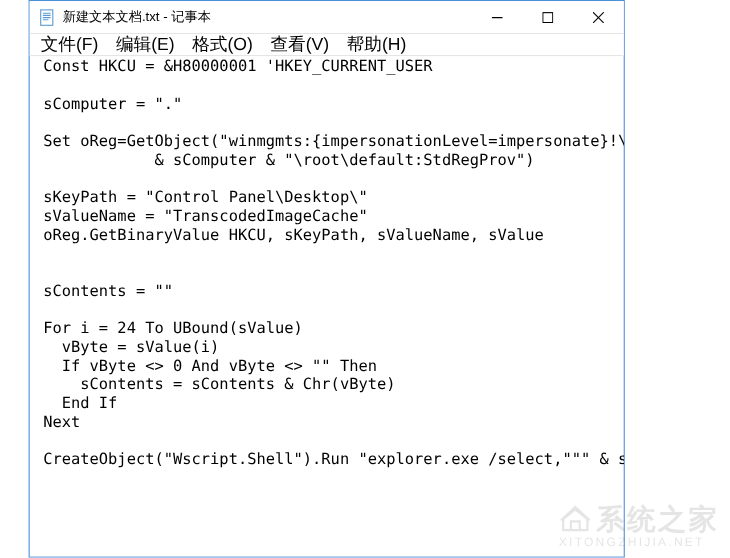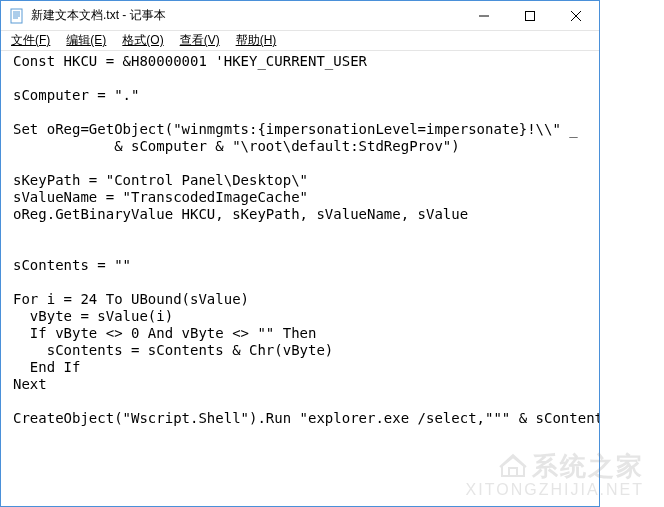--- a/index.html
+++ b/index.html
@@ -7,24 +7,25 @@
       font-family: "Microsoft YaHei", "SimSun", sans-serif;
       font-size: 12px;
       background: #fff;
       width: 664px;
       height: 507px;
       overflow: hidden;
       position: relative;
     }
     .window {
       border: 1px solid #4a90d9;
-      width: 600px;
+      width: 542px;
       height: 507px;
       display: flex;
       flex-direction: column;
+      margin-left: 26px;
     }
     .titlebar {
       height: 30px;
       background: #fff;
       display: flex;
       align-items: center;
       border-bottom: 1px solid #e5e5e5;
     }
     .titlebar-icon {
       width: 16px;
@@ -54,52 +55,51 @@
     .menubar {
       height: 20px;
       background: #fff;
       display: flex;
       align-items: center;
       padding: 0 2px;
       border-bottom: 1px solid #e5e5e5;
     }
     .menu-item {
       padding: 2px 8px;
-      font-size: 12px;
+      font-size: 16px;
       cursor: pointer;
-      text-decoration: underline;
     }
     .content {
       flex: 1;
       padding: 2px 12px;
       font-family: "SimSun", "NSimSun", monospace;
       font-size: 14px;
       line-height: 17px;
       color: #000;
       white-space: pre;
       overflow: auto;
       position: relative;
     }
     .watermark {
       position: absolute;
-      right: 20px;
+      right: 10px;
       bottom: 8px;
       opacity: 0.22;
       pointer-events: none;
-      text-align: right;
+      text-align: left;
     }
     .watermark-main {
       font-size: 26px;
       font-weight: bold;
       color: #888;
       letter-spacing: 2px;
       font-family: "Microsoft YaHei", sans-serif;
     }
     .watermark-sub {
-      font-size: 16px;
+      font-size: 11px;
       color: #888;
       letter-spacing: 2px;
       font-family: Arial, sans-serif;
       margin-top: -4px;
     }
     .watermark-logo {
       display: inline-block;
       vertical-align: middle;
       margin-right: 4px;
     }

